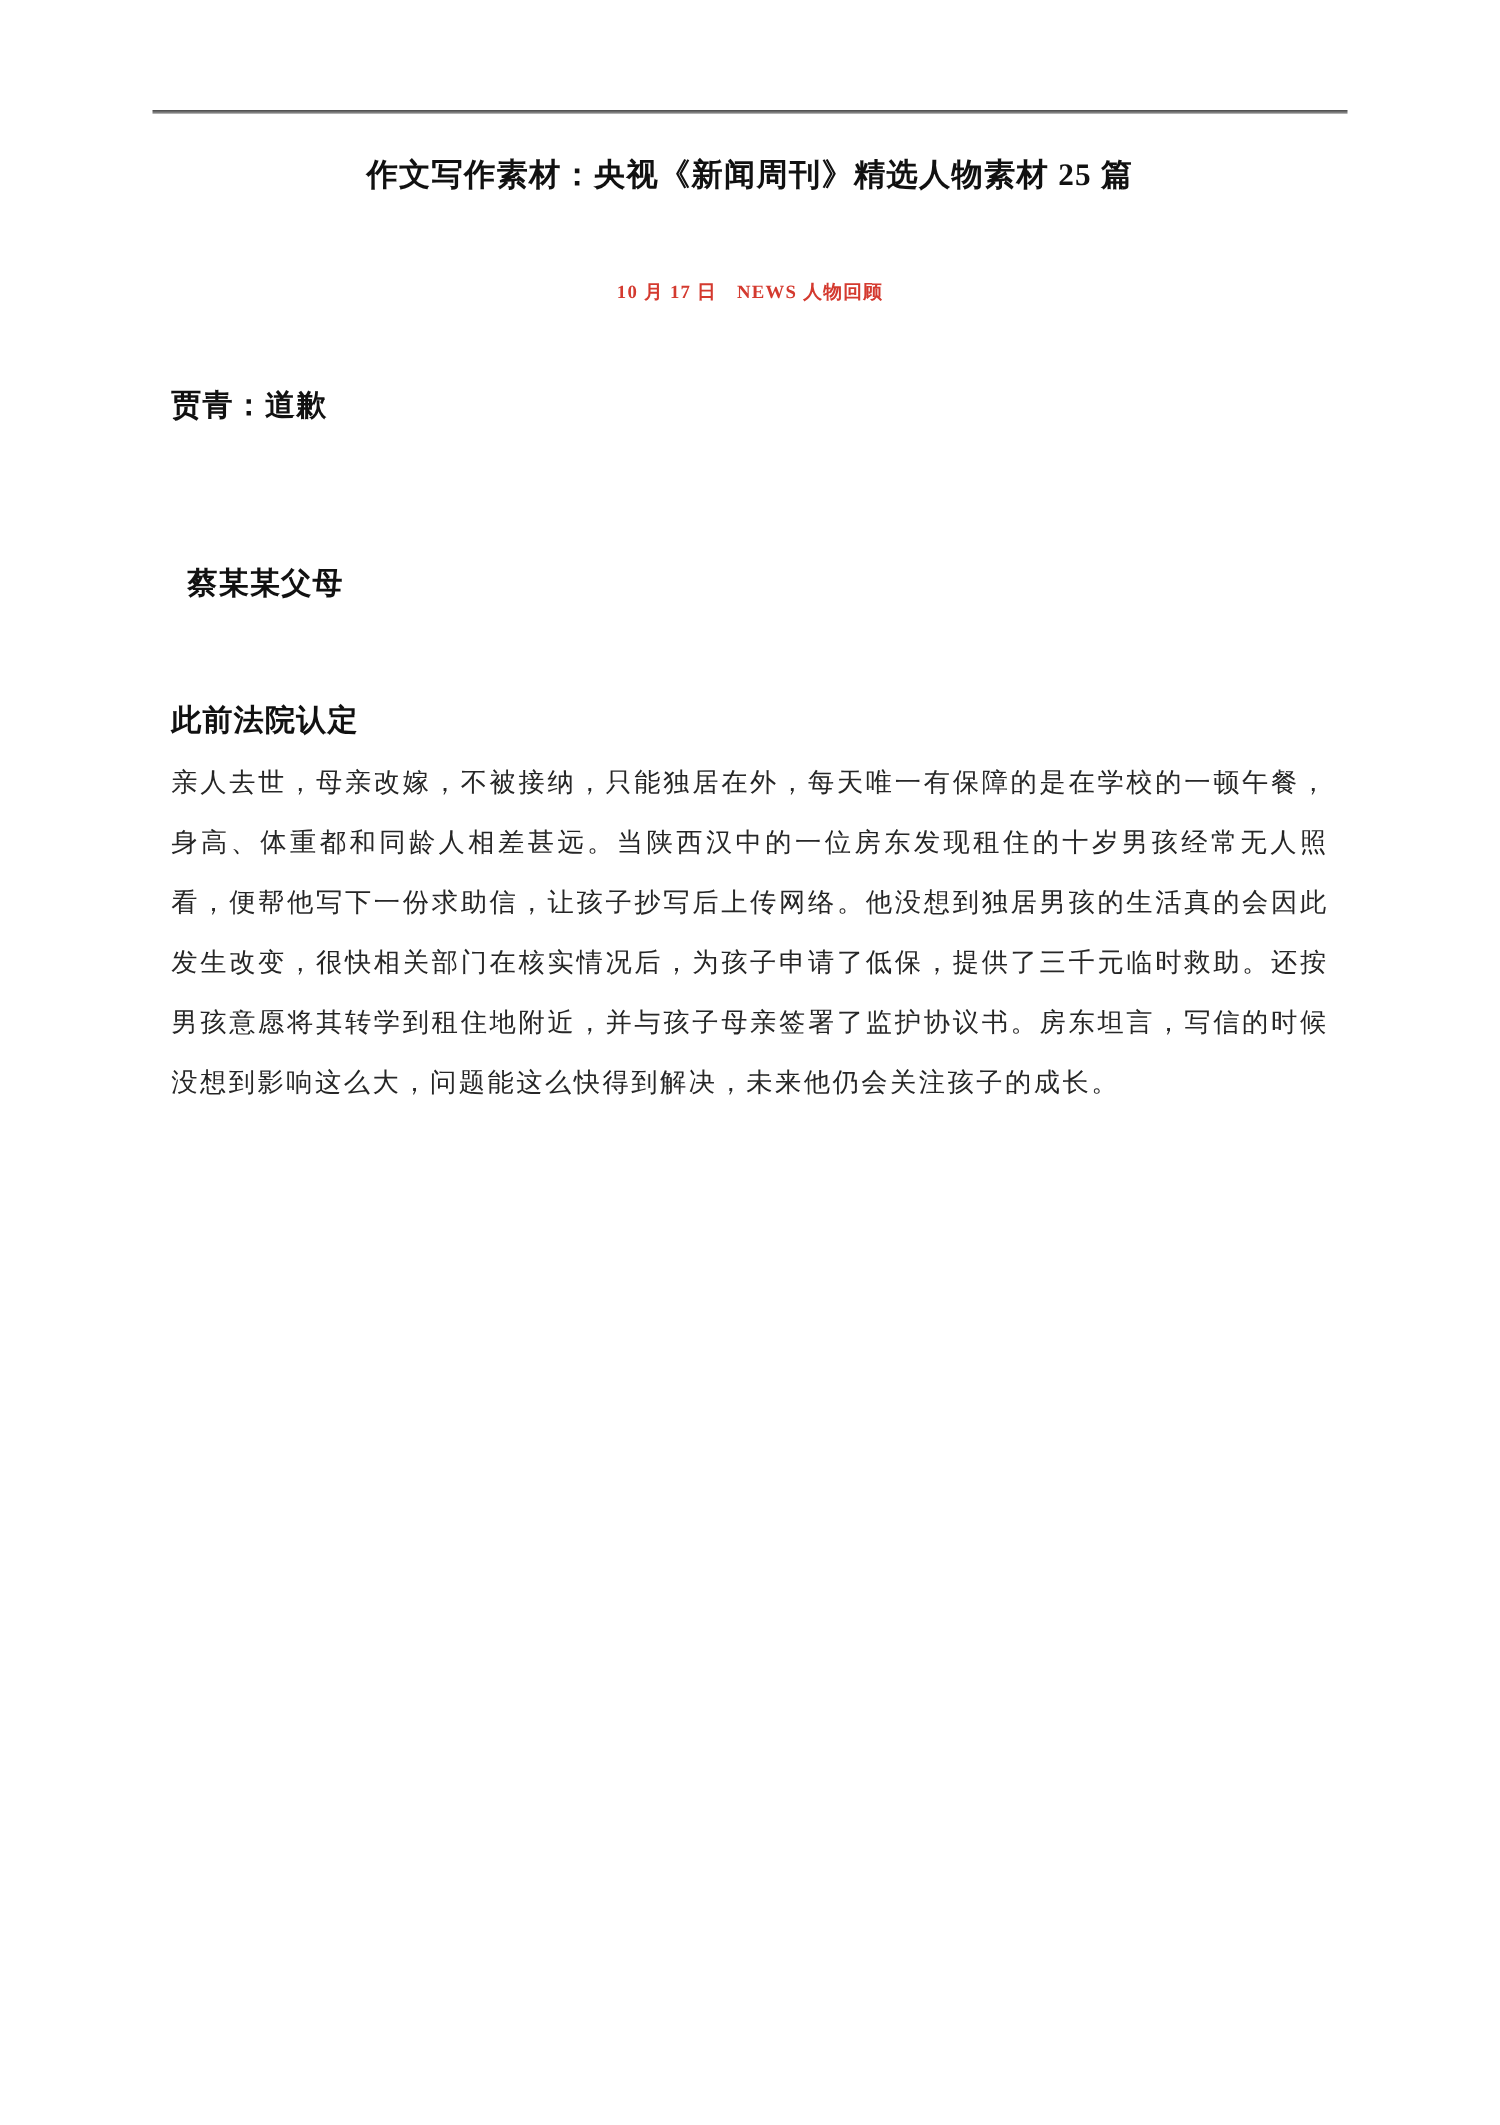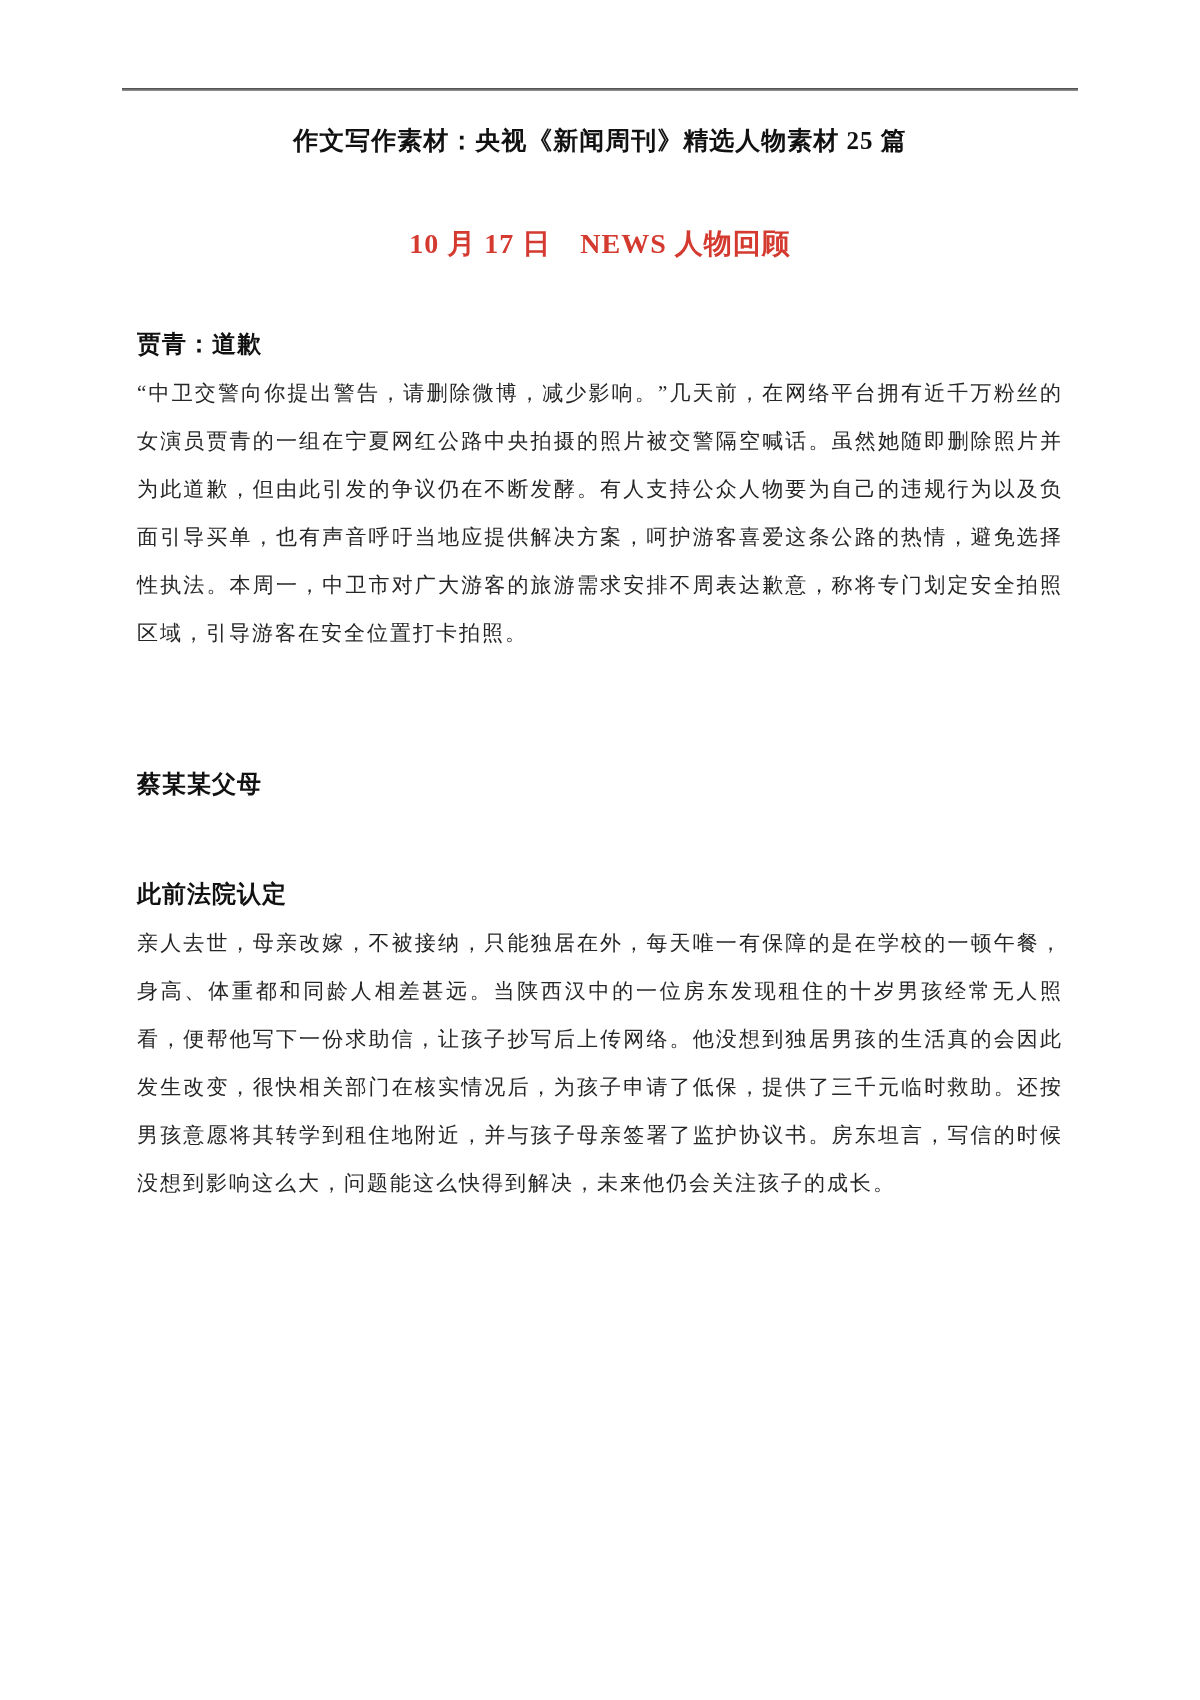--- a/index.html
+++ b/index.html
@@ -30,36 +30,36 @@
     margin: 32px 0 0 0;
     font-size: 25px;
     line-height: 1.45;
     font-weight: bold;
     text-align: center;
     color: #111111;
     letter-spacing: 1px;
   }
   .doc-subtitle {
     margin-top: 64px;
-    font-size: 28px;
+    font-size: 15px;
     line-height: 1.5;
     font-weight: bold;
     text-align: center;
     letter-spacing: 1px;
   }
   .section-heading {
     margin: 0;
     font-size: 24px;
     line-height: 30px;
     font-weight: bold;
     color: #111111;
     letter-spacing: 1px;
   }
   .sec-1 .section-heading { margin-top: 64px; }
-  .sec-2 .section-heading { margin-top: 112px; }
+  .sec-2 .section-heading { margin-top: 112px; margin-left: 13px; }
   .sec-3 .section-heading { margin-top: 80px; }
   .section-body {
     margin: 10px 0 0 0;
     font-size: 21px;
     line-height: 48px;
     letter-spacing: 2px;
     text-align: justify;
     text-align-last: left;
     color: #262626;
   }
@@ -70,21 +70,20 @@
 <div class="page">
 
   <div class="top-rule"></div>
 
   <h1 class="doc-title">作文写作素材：央视《新闻周刊》精选人物素材 25 篇</h1>
 
   <div class="doc-subtitle" style="color: rgb(212, 58, 47);">10 月 17 日　NEWS 人物回顾</div>
 
   <section class="sec-1">
     <h2 class="section-heading">贾青：道歉</h2>
-    <p class="section-body">“中卫交警向你提出警告，请删除微博，减少影响。”几天前，在网络平台拥有近千万粉丝的女演员贾青的一组在宁夏网红公路中央拍摄的照片被交警隔空喊话。虽然她随即删除照片并为此道歉，但由此引发的争议仍在不断发酵。有人支持公众人物要为自己的违规行为以及负面引导买单，也有声音呼吁当地应提供解决方案，呵护游客喜爱这条公路的热情，避免选择性执法。本周一，中卫市对广大游客的旅游需求安排不周表达歉意，称将专门划定安全拍照区域，引导游客在安全位置打卡拍照。</p>
   </section>
 
   <section class="sec-2">
     <h2 class="section-heading">蔡某某父母</h2>
   </section>
 
   <section class="sec-3">
     <h2 class="section-heading">此前法院认定</h2>
     <p class="section-body">亲人去世，母亲改嫁，不被接纳，只能独居在外，每天唯一有保障的是在学校的一顿午餐，身高、体重都和同龄人相差甚远。当陕西汉中的一位房东发现租住的十岁男孩经常无人照看，便帮他写下一份求助信，让孩子抄写后上传网络。他没想到独居男孩的生活真的会因此发生改变，很快相关部门在核实情况后，为孩子申请了低保，提供了三千元临时救助。还按男孩意愿将其转学到租住地附近，并与孩子母亲签署了监护协议书。房东坦言，写信的时候没想到影响这么大，问题能这么快得到解决，未来他仍会关注孩子的成长。</p>
   </section>

